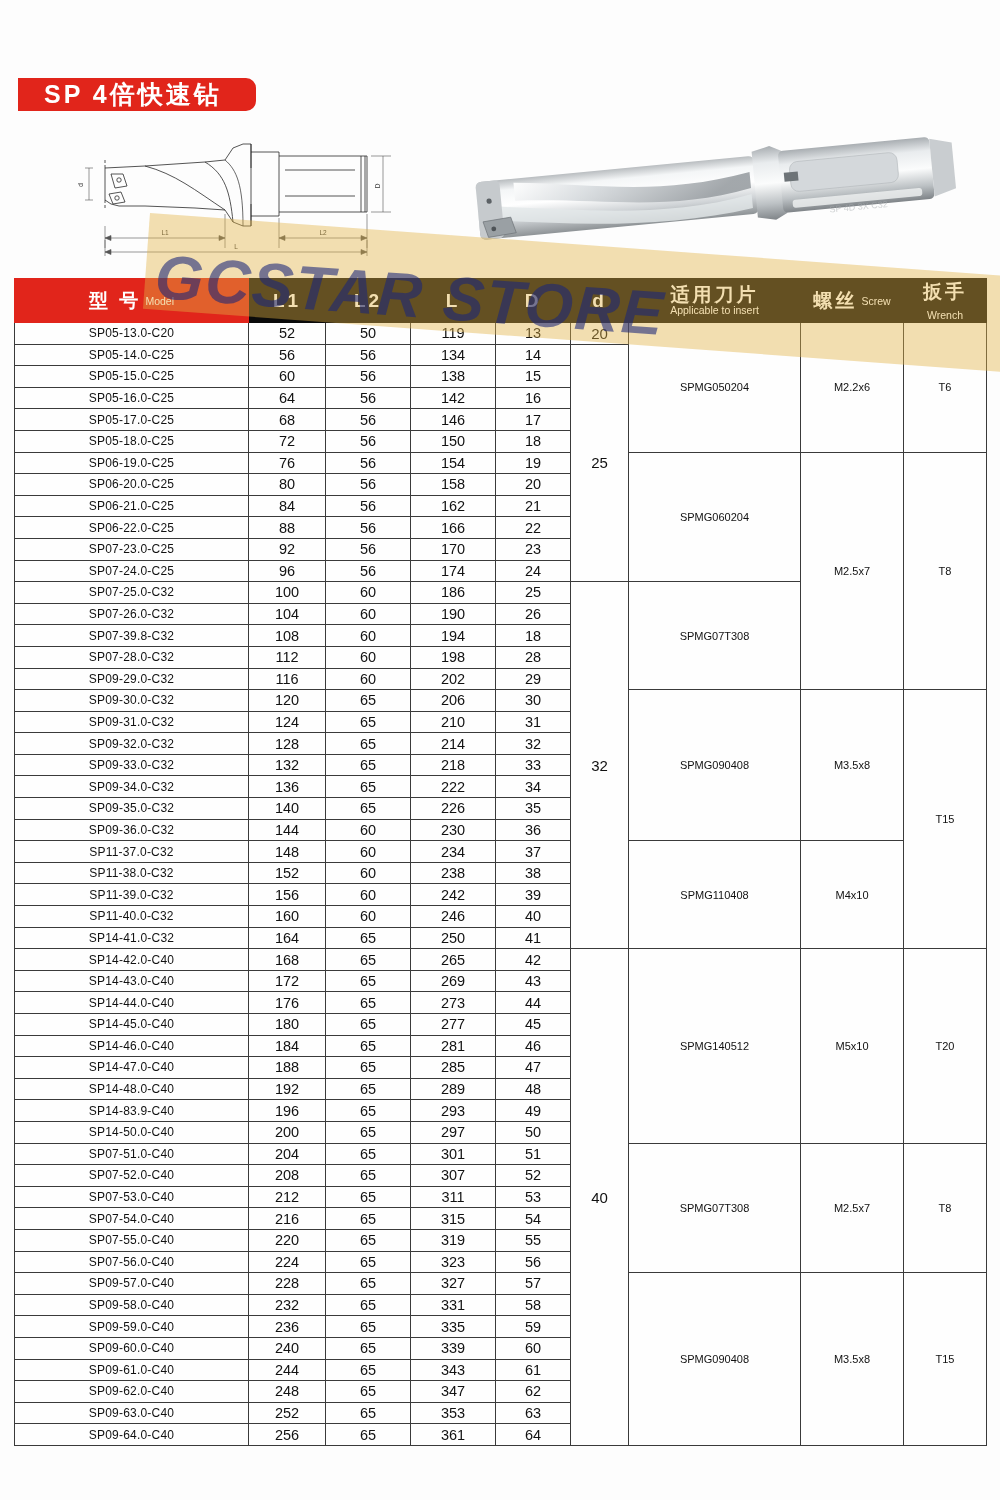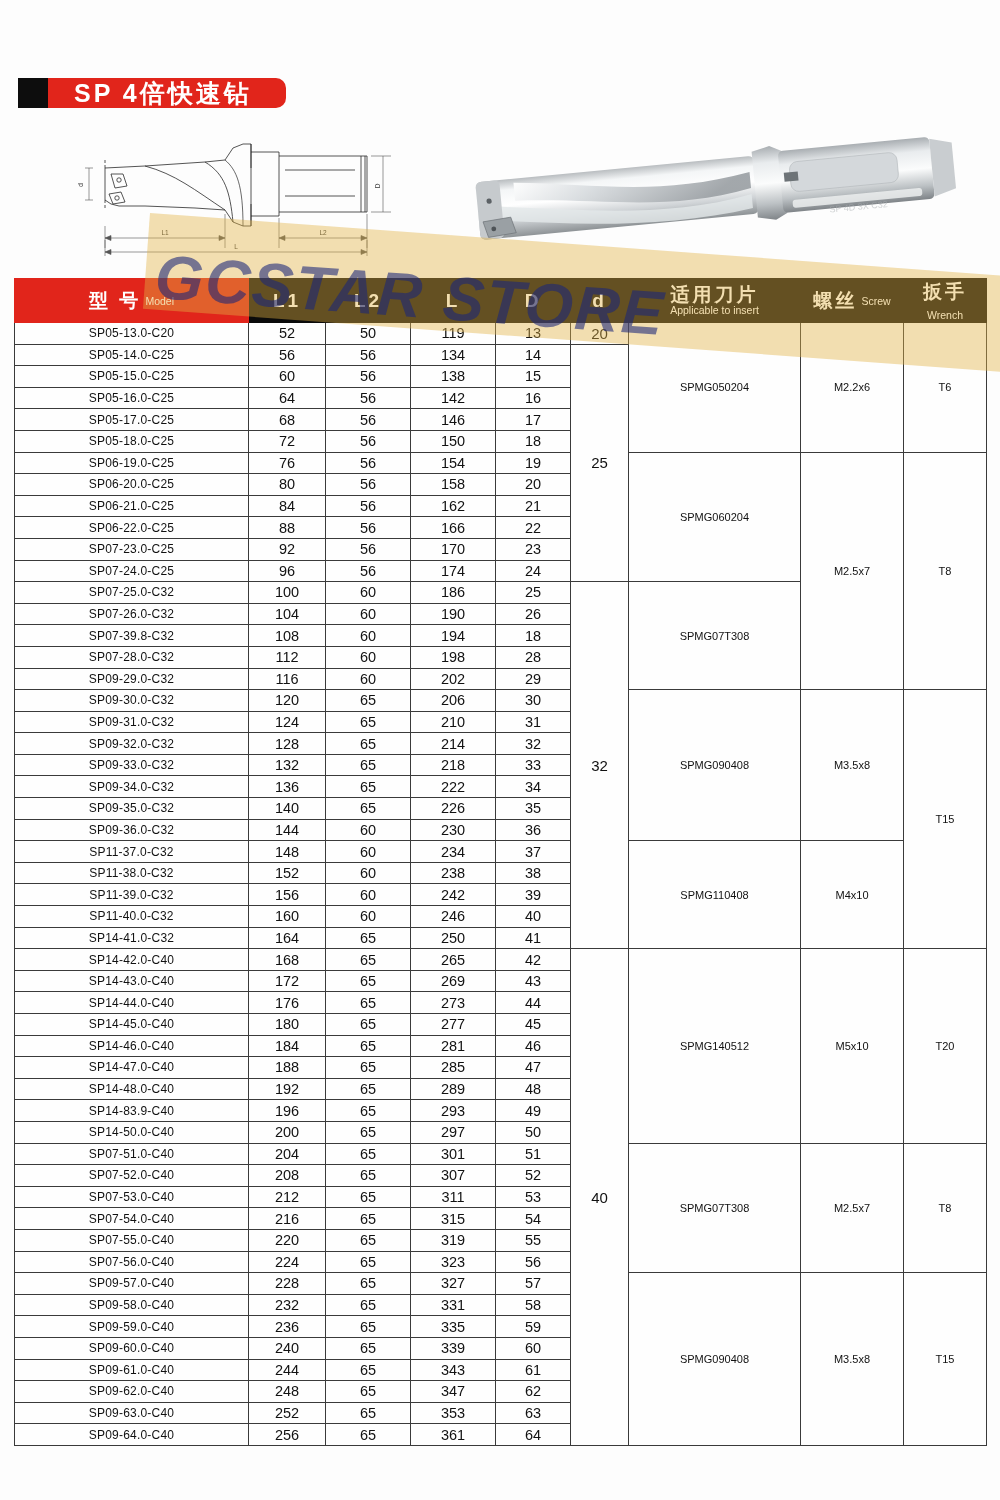--- a/index.html
+++ b/index.html
@@ -6,21 +6,21 @@
   body{
     width:1000px;height:1500px;
     background:#ffffff;
     font-family:"Liberation Sans", sans-serif;
     position:relative;
     overflow:hidden;
   }
   .page{position:relative;width:1000px;height:1500px;background:#fdfdfd;}
 
   
-  .title-wrap{position:absolute;left:18px;top:78px;height:30px;display:flex;align-items:stretch;z-index:6;}
+  .title-wrap{position:absolute;left:18px;top:78px;height:30px;display:flex;align-items:stretch;z-index:6;flex-direction:column;}
   .title-black{width:30px;background:#0d0d0d;}
   .title-red{
     background:#e1251b;color:#fff;
     display:flex;align-items:center;
     padding:0 34px 0 26px;
     border-top-right-radius:10px;border-bottom-right-radius:10px;
     font-size:25px;font-weight:bold;letter-spacing:3px;
   }
 
   

